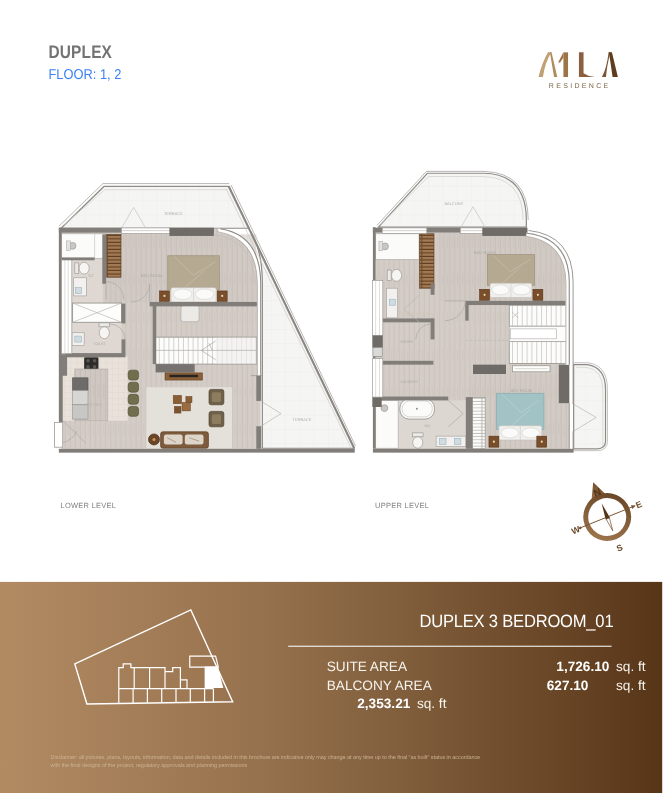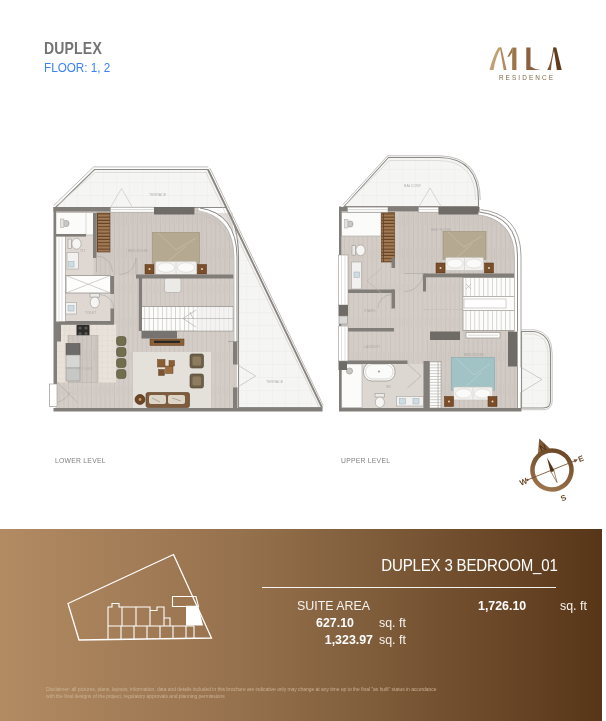--- a/index.html
+++ b/index.html
@@ -483,31 +483,32 @@
   </svg>
 
   <div class="abs" style="left:0;top:27px;width:558px;text-align:right;font-size:16.2px;color:#ffffff;letter-spacing:-0.2px;"><span style="display:inline-block;transform:scaleX(0.93);transform-origin:100% 50%;">DUPLEX 3 BEDROOM_01</span></div>
 
   <div class="abs" style="left:262px;top:58px;width:294px;height:1px;background:rgba(255,255,255,0.92);"></div>
 
   <div class="abs" style="left:268px;top:68px;width:292px;font-size:12.4px;color:#f7f3ee;margin-left:29px;">
 
     <div style="display:flex;height:17px;align-items:center;">
           <div style="flex:1;">SUITE AREA</div>
-          <div style="width:76px;text-align:left;font-weight:bold;color:#fff;">1,726.10</div>
+          <div style="width:76px;text-align:right;font-weight:bold;color:#fff;">1,726.10</div>
           <div style="width:29px;padding-left:6px;white-space:nowrap;">sq. ft</div>
         </div>
 
     <div style="display:flex;height:17px;align-items:center;">
+          <div style="flex:1;">BALCONY AREA</div>
           <div style="width:76px;text-align:center;font-weight:bold;color:#fff;">627.10</div>
           <div style="width:29px;padding-left:6px;white-space:nowrap;">sq. ft</div>
         </div>
 
     <div style="display:flex;height:17px;align-items:center;">
-          <div style="width:76px;text-align:right;font-weight:bold;color:#fff;">1,323.97</div>
+          <div style="width:76px;text-align:right;font-weight:bold;color:#fff;">2,353.21</div>
           <div style="width:29px;padding-left:6px;white-space:nowrap;">sq. ft</div>
         </div>
   </div>
 
   <div class="abs" style="left:46px;top:156.5px;width:500px;font-size:5px;line-height:7.6px;color:#cdb698;opacity:0.92;letter-spacing:-0.05px;">Disclaimer: all pictures, plans, layouts, information, data and details included in this brochure are indicative only may change at any time up to the final "as built" status in accordance<br>with the final designs of the project, regulatory approvals and planning permissions</div>
 </div>
 
 </div>
 
 </body></html>

